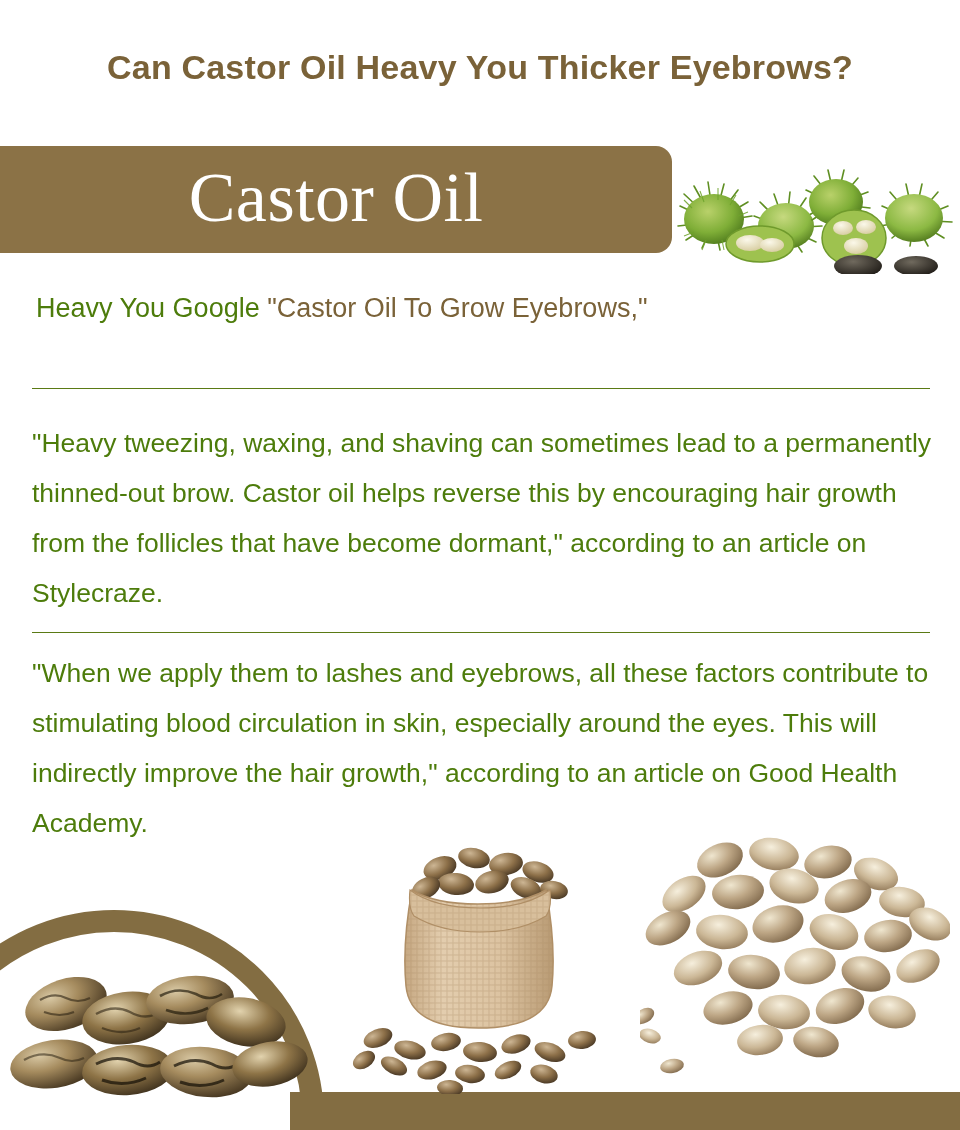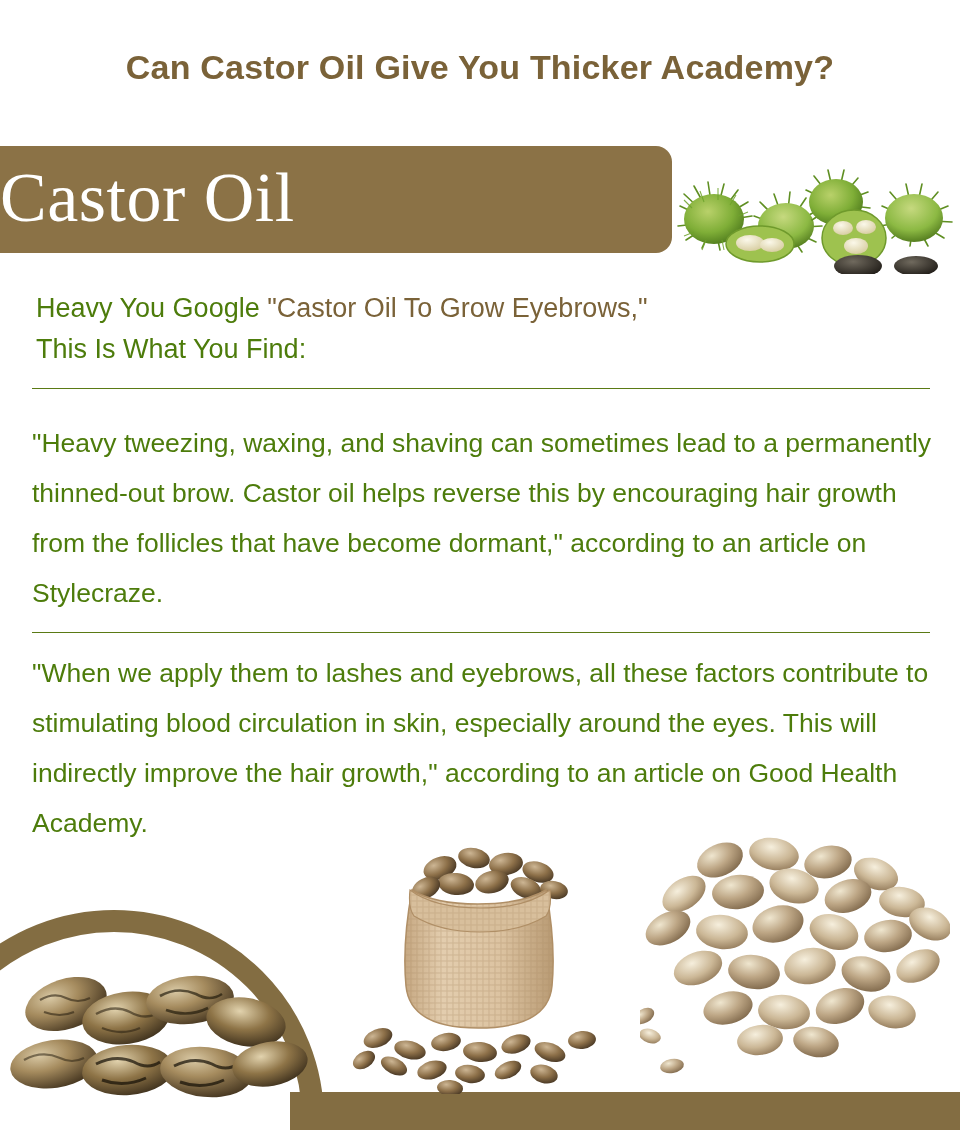--- a/index.html
+++ b/index.html
@@ -44,21 +44,21 @@
     border-top-right-radius: 16px;
     border-bottom-right-radius: 16px;
   }
   .banner-text {
     position: absolute;
     left: 0;
     top: 0;
     width: 672px;
     height: 107px;
     line-height: 104px;
-    text-align: left;
+    text-align: center;
     color: #ffffff;
     font-family: "Liberation Serif", serif;
     font-size: 70px;
     letter-spacing: 0.5px;
   }
 
   
   .pods {
     position: absolute;
     left: 668px;
@@ -148,21 +148,21 @@
     top: 820px;
     width: 310px;
     height: 265px;
   }
 </style>
 </head>
 <body>
 
 <div id="infographic">
 
-  <div class="page-title">Can Castor Oil Give You Thicker Academy?</div>
+  <div class="page-title">Can Castor Oil Heavy You Thicker Eyebrows?</div>
 
   <div class="banner">
     <div class="banner-text">Castor Oil</div>
   </div>
 
   <div class="pods">
     <svg width="292" height="126" viewBox="0 0 292 126" xmlns="http://www.w3.org/2000/svg">
       <defs>
         <radialGradient id="podA" cx="40%" cy="35%" r="70%">
           <stop offset="0%" stop-color="#b9d16a"></stop>
@@ -229,21 +229,20 @@
 
           <ellipse cx="190" cy="118" rx="24" ry="11" fill="url(#seedDark)"></ellipse>
           <ellipse cx="248" cy="118" rx="22" ry="10" fill="url(#seedDark)"></ellipse>
         </g>
       </g>
     </svg>
   </div>
 
   <div class="headline">
     <span>Heavy You Google </span><span class="brown">"Castor Oil To Grow Eyebrows,"</span>
-    <span class="headline-line2">This Is What You Find:</span>
   </div>
 
   <div class="divider divider-1"></div>
 
   <div class="quote quote-1">"Heavy tweezing, waxing, and shaving can sometimes lead to a permanently thinned-out brow. Castor oil helps reverse this by encouraging hair growth from the follicles that have become dormant," according to an article on Stylecraze.</div>
 
   <div class="divider divider-2"></div>
 
   <div class="quote quote-2">"When we apply them to lashes and eyebrows, all these factors contribute to stimulating blood circulation in skin, especially around the eyes. This will indirectly improve the hair growth," according to an article on Good Health Academy.</div>
 

